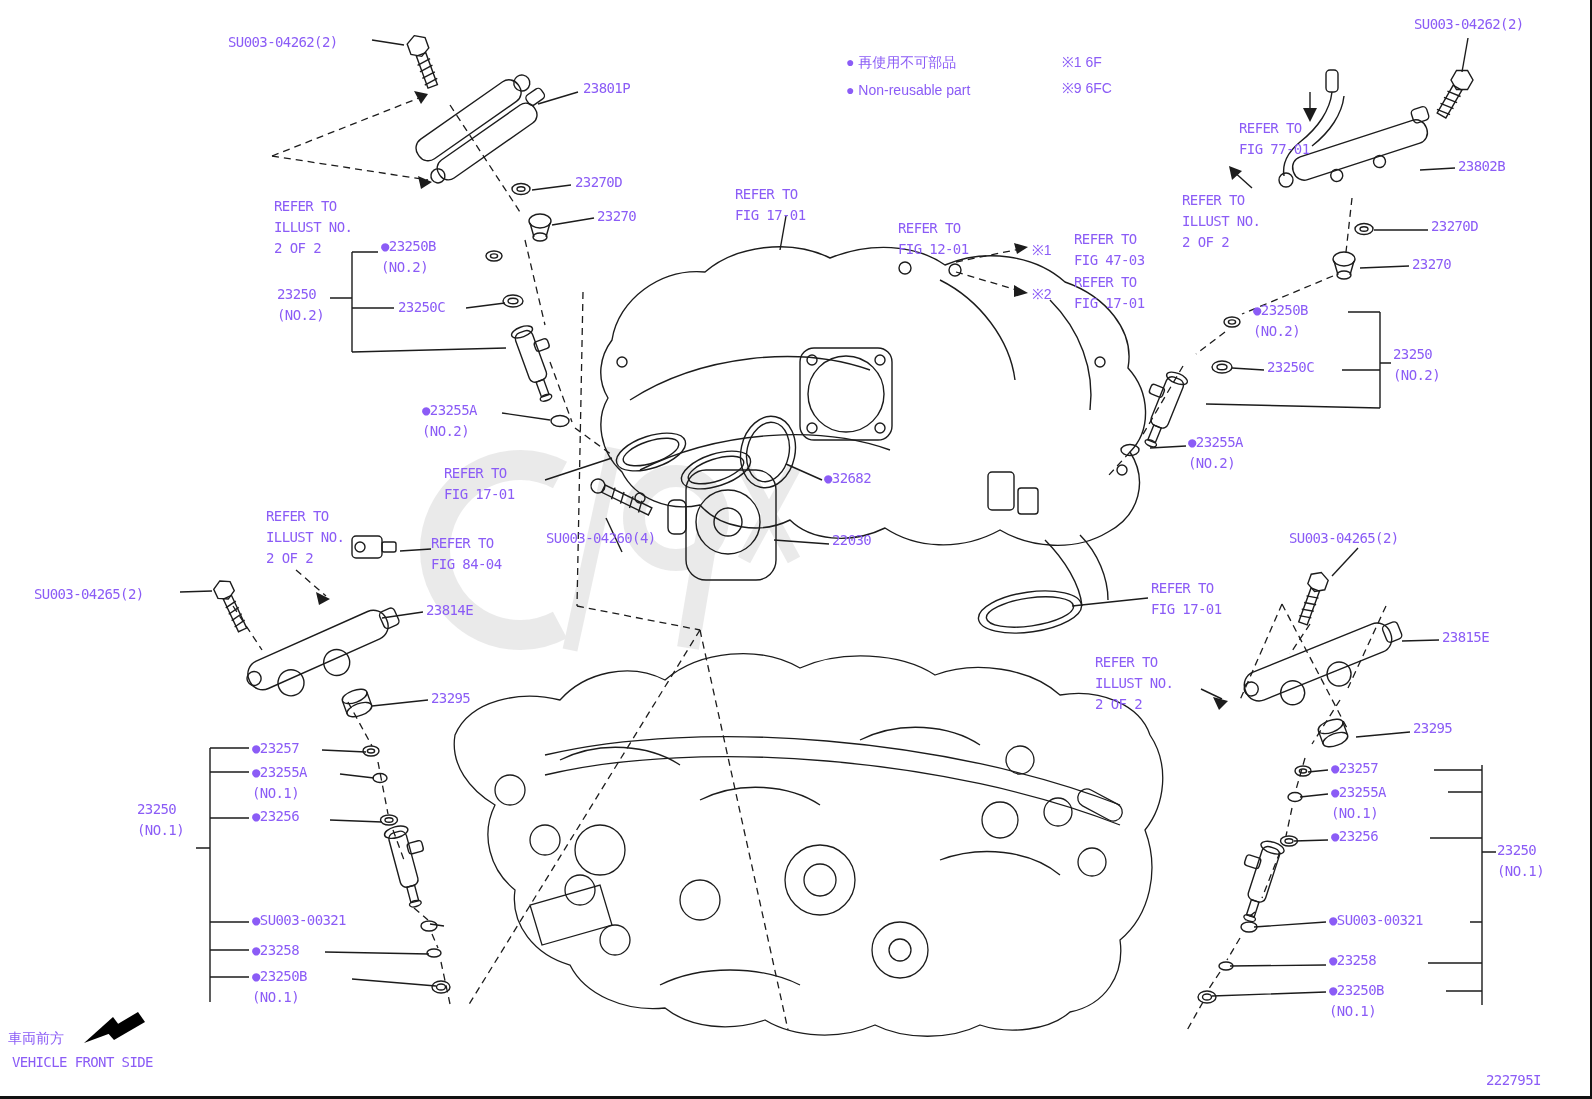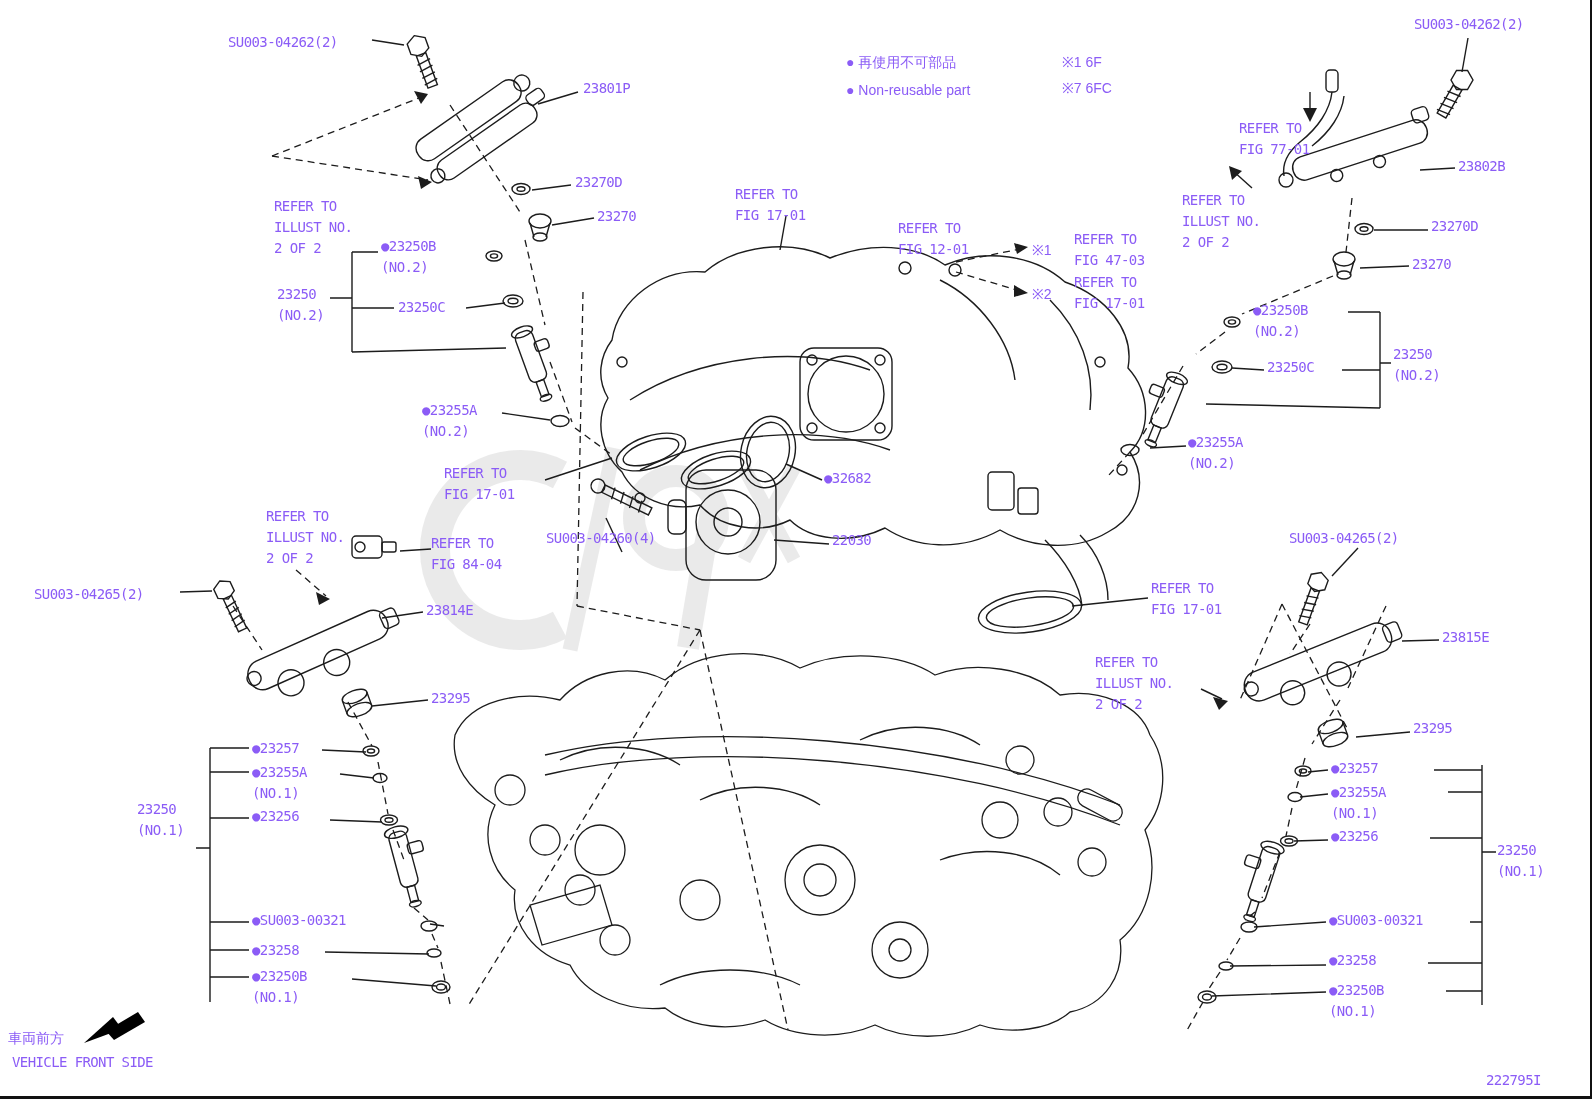--- a/index.html
+++ b/index.html
@@ -485,19 +485,19 @@
   <div class="lbl" style="left:1497px;top:840px">23250
 (NO.1)</div>
   <div class="lbl" style="left:1329px;top:910px">●SU003-00321</div>
   <div class="lbl" style="left:1329px;top:950px">●23258</div>
   <div class="lbl" style="left:1329px;top:980px">●23250B
  (NO.1)</div>
 
   <div class="lbl jp" style="left:846px;top:52px">● 再使用不可部品</div>
   <div class="lbl jp" style="left:846px;top:80px">● Non-reusable part</div>
   <div class="lbl jp" style="left:1062px;top:52px">※1 6F</div>
-  <div class="lbl jp" style="left:1062px;top:78px">※7 6FC</div>
+  <div class="lbl jp" style="left:1062px;top:78px">※9 6FC</div>
 
   <div class="lbl jp" style="left:8px;top:1028px">車両前方</div>
   <div class="lbl" style="left:12px;top:1052px">VEHICLE FRONT SIDE</div>
   <div class="lbl" style="left:1486px;top:1070px">222795I</div>
 
 </div>
 
 </body></html>

